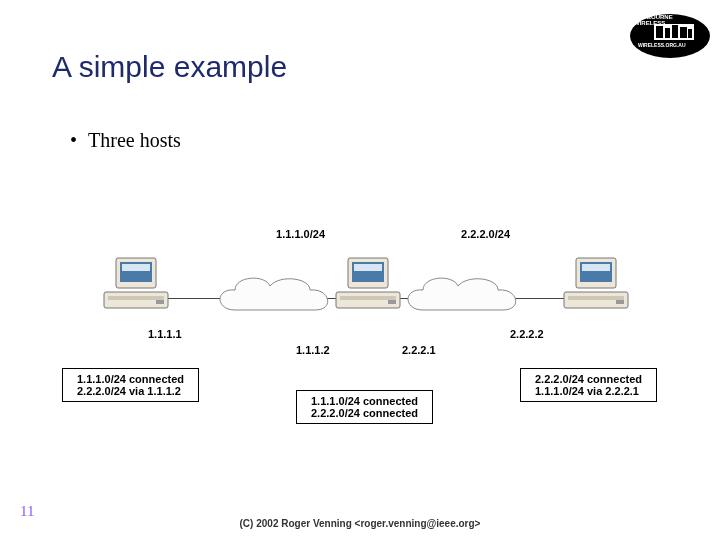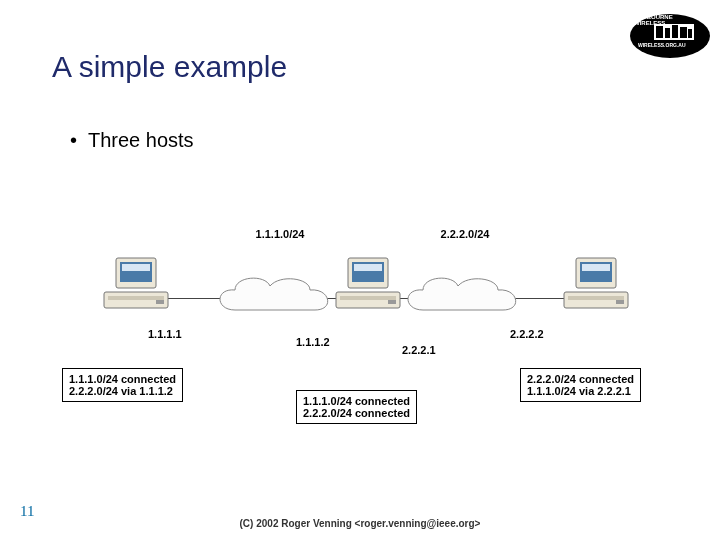--- a/index.html
+++ b/index.html
@@ -1,29 +1,29 @@
 <!DOCTYPE html>
 <html><head>
 <meta charset="utf-8">
 <style>
   * { box-sizing: border-box; margin: 0; padding: 0; }
   html, body { width: 720px; height: 540px; font-family: Verdana, Geneva, sans-serif; background: #fff; color: #000; }
   .slide { position: relative; width: 720px; height: 540px; margin-top: 8px; }
   .logo { position: absolute; top: 4px; right: 8px; }
   .title { position: absolute; top: 42px; left: 52px; font-size: 30px; font-family: Verdana, sans-serif; color: #1f2a6a; }
-  .bullets { position: absolute; top: 118px; left: 70px; font-size: 20px; line-height: 1.45; font-family: Liberation Sans, sans-serif; }
+  .bullets { position: absolute; top: 118px; left: 70px; font-size: 20px; line-height: 1.45; font-family: Liberation Serif, serif; }
   .bullets .dot { display: inline-block; width: 18px; }
-  .net-label { position: absolute; font: bold 11px Arial, sans-serif; text-align: center; }
+  .net-label { position: absolute; font: bold 11px Arial, sans-serif; text-align: right; }
   .ip-label { position: absolute; font: bold 11px Arial, sans-serif; text-align: center; }
-  .rt-box { position: absolute; border: 1.2px solid #000; font: bold 11px Arial, sans-serif; padding: 4px 6px; white-space: nowrap; background: #fff; }
+  .rt-box { position: absolute; border: 1.2px solid #000; font: bold 11px Arial, sans-serif; padding: 4px 14px; white-space: nowrap; background: #fff; }
   .host { position: absolute; }
   .link { position: absolute; height: 0; border-top: 1.3px solid #444; }
   .cloud { position: absolute; }
   .footer { position: absolute; bottom: 18px; left: 0; width: 720px; text-align: center; font: bold 10px Arial, sans-serif; color: #333; line-height: 1.25; }
-  .pagenum { position: absolute; left: 20px; bottom: 28px; font: 15px "Times New Roman", serif; color: #0369a1; }
+  .pagenum { position: absolute; left: 20px; bottom: 28px; font: 15px "Times New Roman", serif; color: #8b5cf6; }
 </style>
 </head>
 <body>
 <div class="slide">
 
   <div class="logo">
     <svg width="84" height="48" viewBox="0 0 84 48">
       <ellipse cx="42" cy="24" rx="40" ry="22" fill="#000"></ellipse>
       <rect x="26" y="12" width="40" height="16" fill="#fff"></rect>
       <rect x="28" y="14" width="7" height="12" fill="#000"></rect>
@@ -86,21 +86,21 @@
       <rect x="14" y="2" width="40" height="30" rx="2" fill="#ece7d8" stroke="#777"></rect>
       <rect x="18" y="6" width="32" height="20" fill="#4a7aa8"></rect>
       <rect x="20" y="8" width="28" height="7" fill="#d8e6f4"></rect>
       <rect x="2" y="36" width="64" height="16" rx="2" fill="#ece7d8" stroke="#777"></rect>
       <rect x="6" y="40" width="56" height="4" fill="#cdc7b5"></rect>
       <rect x="54" y="44" width="8" height="4" fill="#999"></rect>
     </svg>
   </div>
 
   <div class="ip-label" style="left:148px; top:320px;">1.1.1.1</div>
-  <div class="ip-label" style="left:296px; top:328px;">1.1.1.2</div>
+  <div class="ip-label" style="left:296px; top:336px;">1.1.1.2</div>
   <div class="ip-label" style="left:402px; top:336px;">2.2.2.1</div>
   <div class="ip-label" style="left:510px; top:320px;">2.2.2.2</div>
 
   <div class="rt-box" style="left:62px; top:360px;">
     <div>1.1.1.0/24 connected</div>
     <div>2.2.2.0/24 via 1.1.1.2</div>
   </div>
   <div class="rt-box" style="left:296px; top:382px;">
     <div>1.1.1.0/24  connected</div>
     <div>2.2.2.0/24  connected</div>

